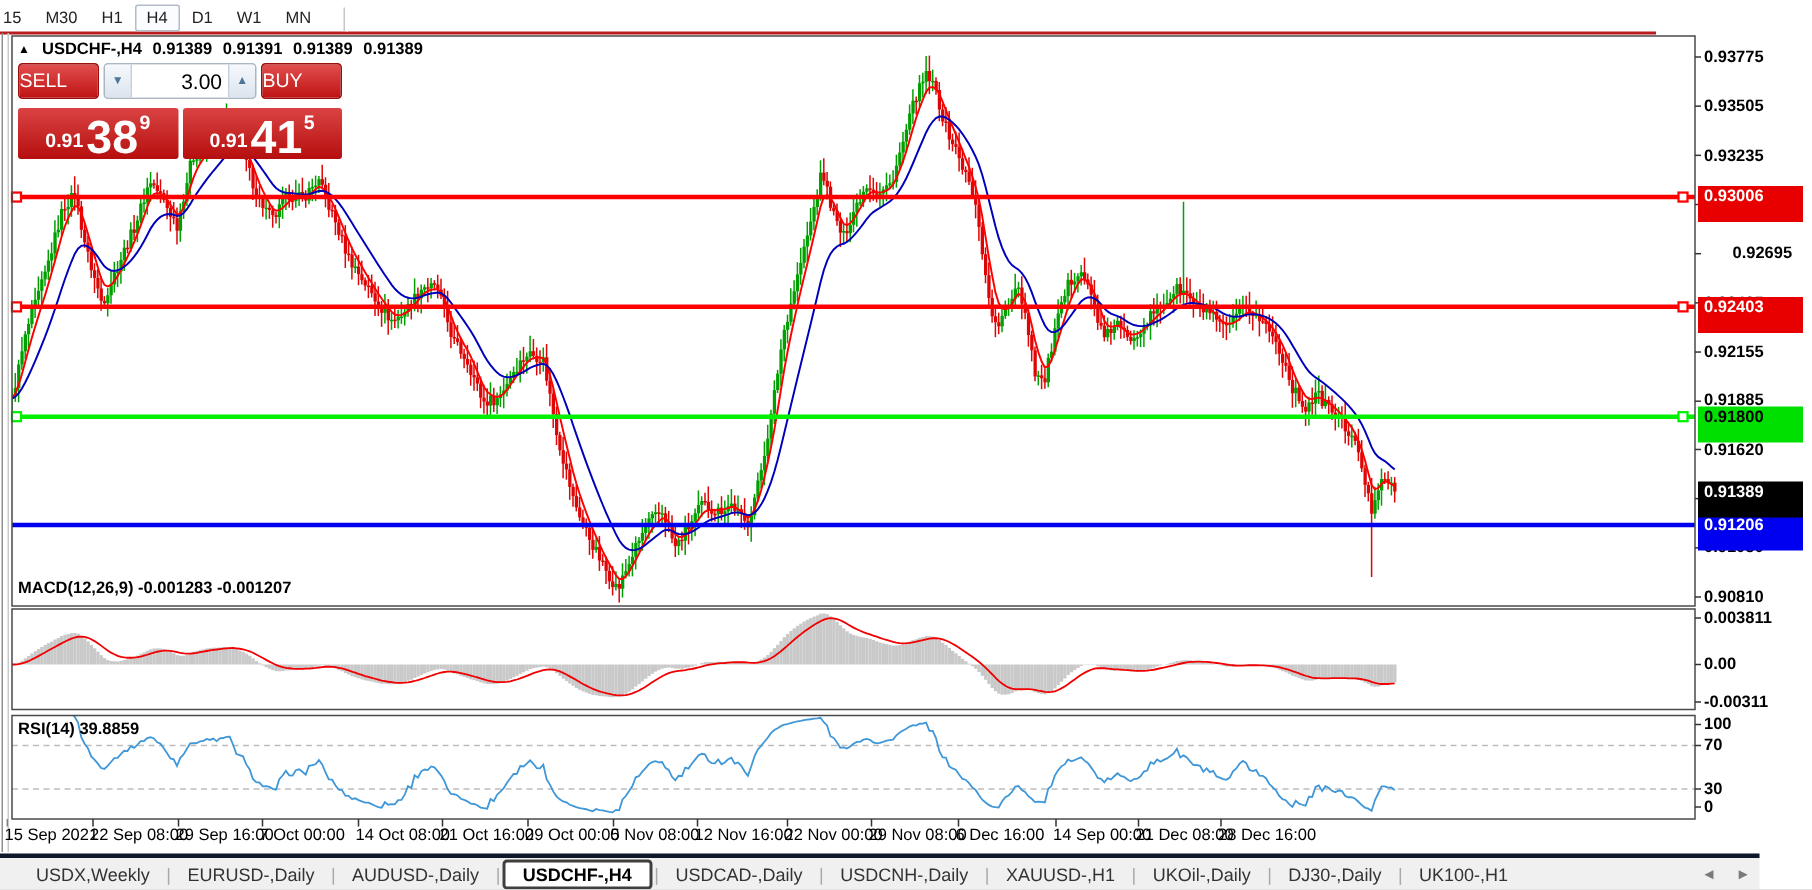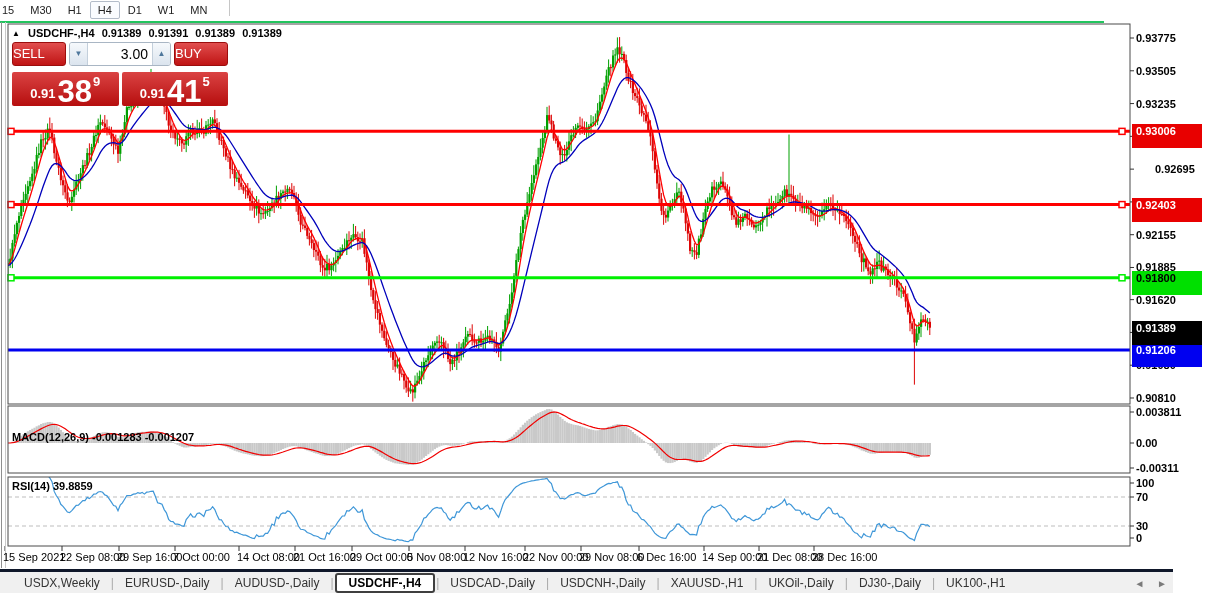--- a/index.html
+++ b/index.html
@@ -1,20 +1,20 @@
 <!DOCTYPE html>
 <html><head>
 <meta charset="utf-8">
 <style>
   html,body{margin:0;padding:0;background:#fff;}
   .app{position:relative;width:1208px;height:593px;background:#fff;overflow:hidden;
        font-family:"Liberation Sans",sans-serif;outline:1px solid #8a8a8a;}
   
   .toolbar{position:absolute;left:0;top:0;width:1104px;height:21px;background:#fff;
-           border-bottom:2px solid #22c55e;display:flex;align-items:flex-start;}
+           border-bottom:2px solid #b91c1c;display:flex;align-items:flex-end;}
   .tf-btn{display:inline-block;padding:3px 8px 3px 8px;font-size:11px;color:#222;cursor:default;}
   .tf-btn.first{padding-left:2px;}
   .tf-btn.active{background:#fafcff;border:1px solid #b3bcc9;border-radius:2px;padding:2px 7px;}
   .toolbar-sep{width:1px;height:16px;border-left:1px solid #c6c6c6;border-right:1px solid #fff;margin-left:14px;}
   
   .chart-header{position:absolute;left:12px;top:27px;font-size:11px;font-weight:700;color:#000;z-index:6;}
   .chart-header .tri{font-size:8px;margin-right:5px;vertical-align:1px;}
   .chart-header span.v{margin-right:4px;}
   
   .trade-panel{position:absolute;left:12px;top:42px;width:216px;z-index:6;}
@@ -1416,21 +1416,21 @@
         <span class="pb-sup">9</span>
       </div>
       <div class="price-box">
         <span class="pb-base">0.91</span>
         <span class="pb-big">41</span>
         <span class="pb-sup">5</span>
       </div>
     </div>
   </div>
 
-  <div class="panel-label" style="left:12px;top:431px">MACD(12,26,9) -0.001283 -0.001207</div>
+  <div class="panel-label" style="left:12px;top:386px">MACD(12,26,9) -0.001283 -0.001207</div>
   <div class="panel-label" style="left:12px;top:480px">RSI(14) 39.8859</div>
 
   <div id="price-axis">
       <div class="axis-label" style="left: 1136px; top: 32px;">0.93775</div>
       <div class="axis-label" style="left: 1136px; top: 64.7823px;">0.93505</div>
       <div class="axis-label" style="left: 1136px; top: 97.5646px;">0.93235</div>
       <div class="axis-label" style="left: 1136px; top: 130.347px;">0.92965</div>
       <div class="axis-label" style="left: 1136px; top: 163.129px; padding-left: 19px;">0.92695</div>
       <div class="axis-label" style="left: 1136px; top: 195.912px;">0.92425</div>
       <div class="axis-label" style="left: 1136px; top: 228.694px;">0.92155</div>

